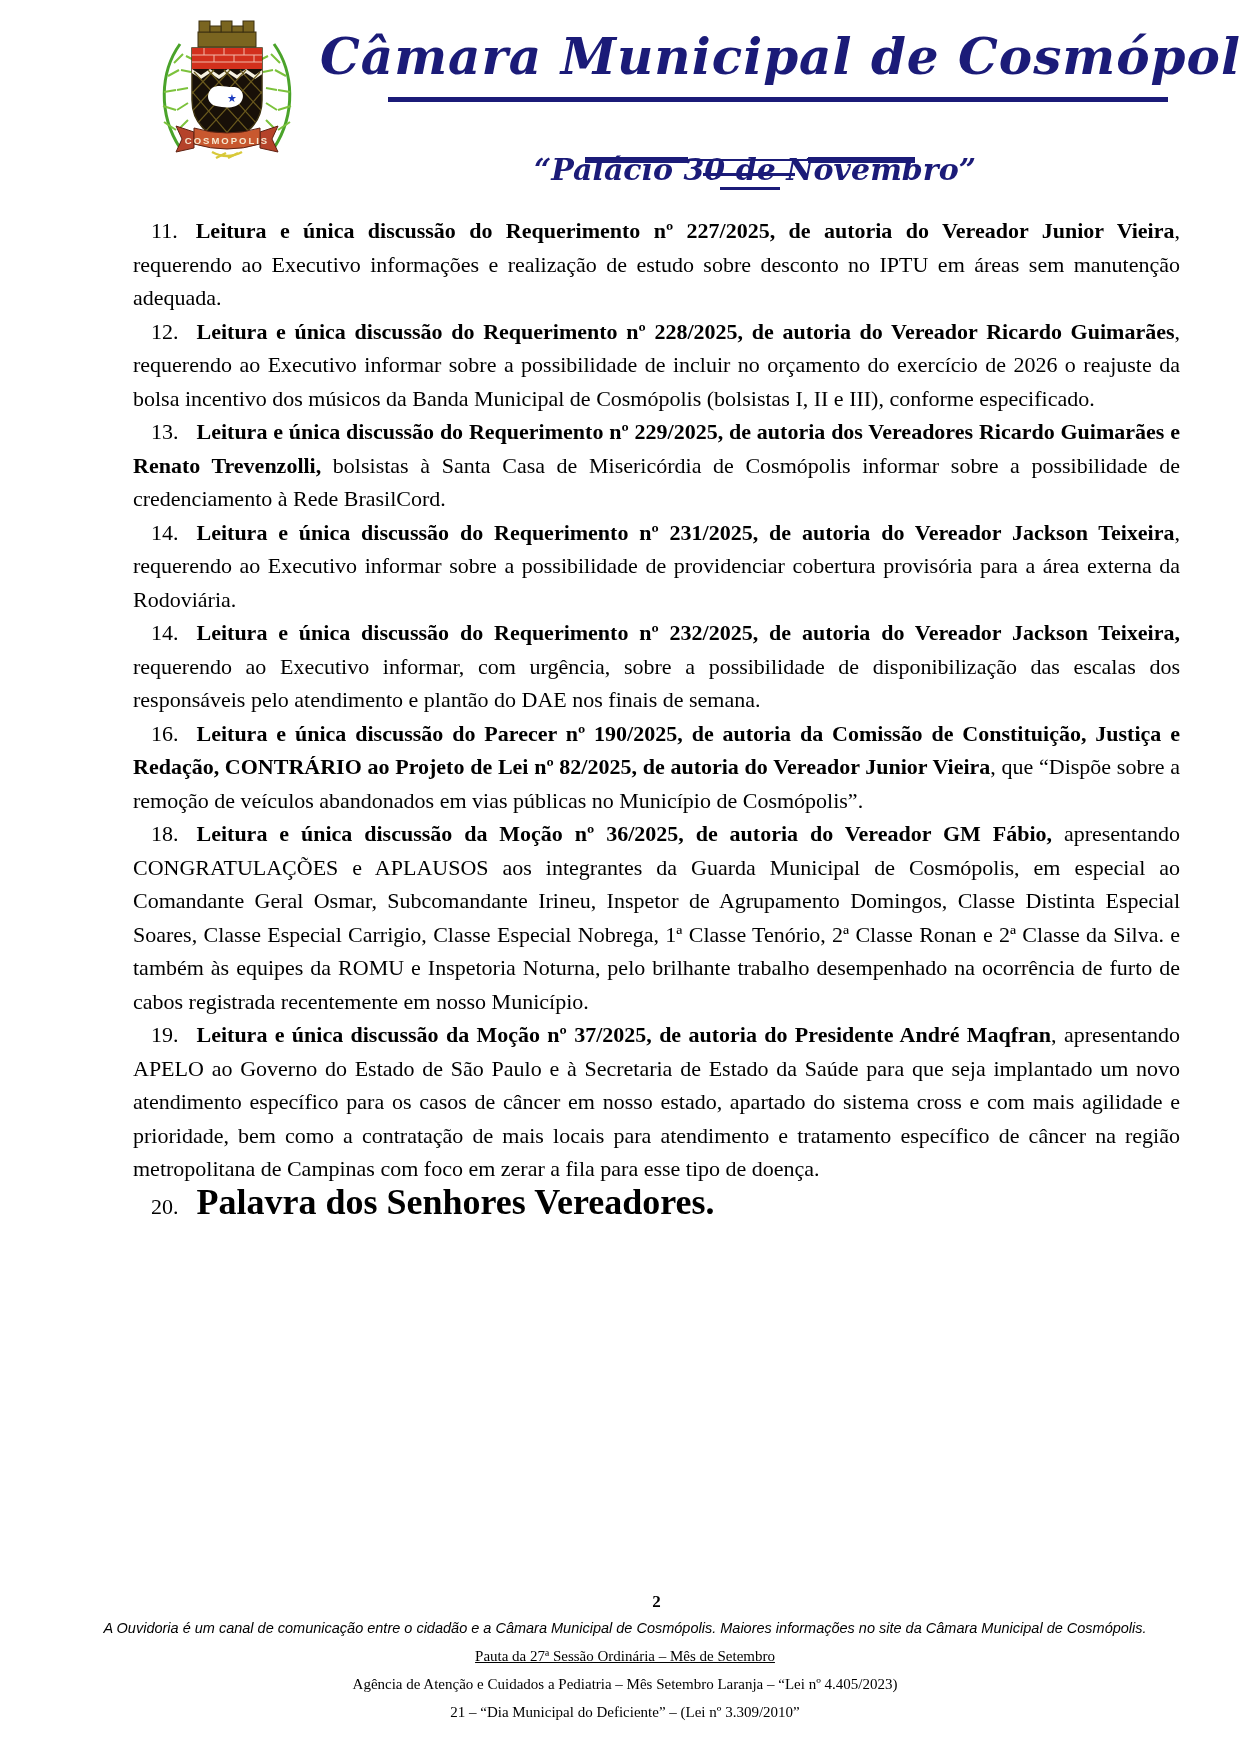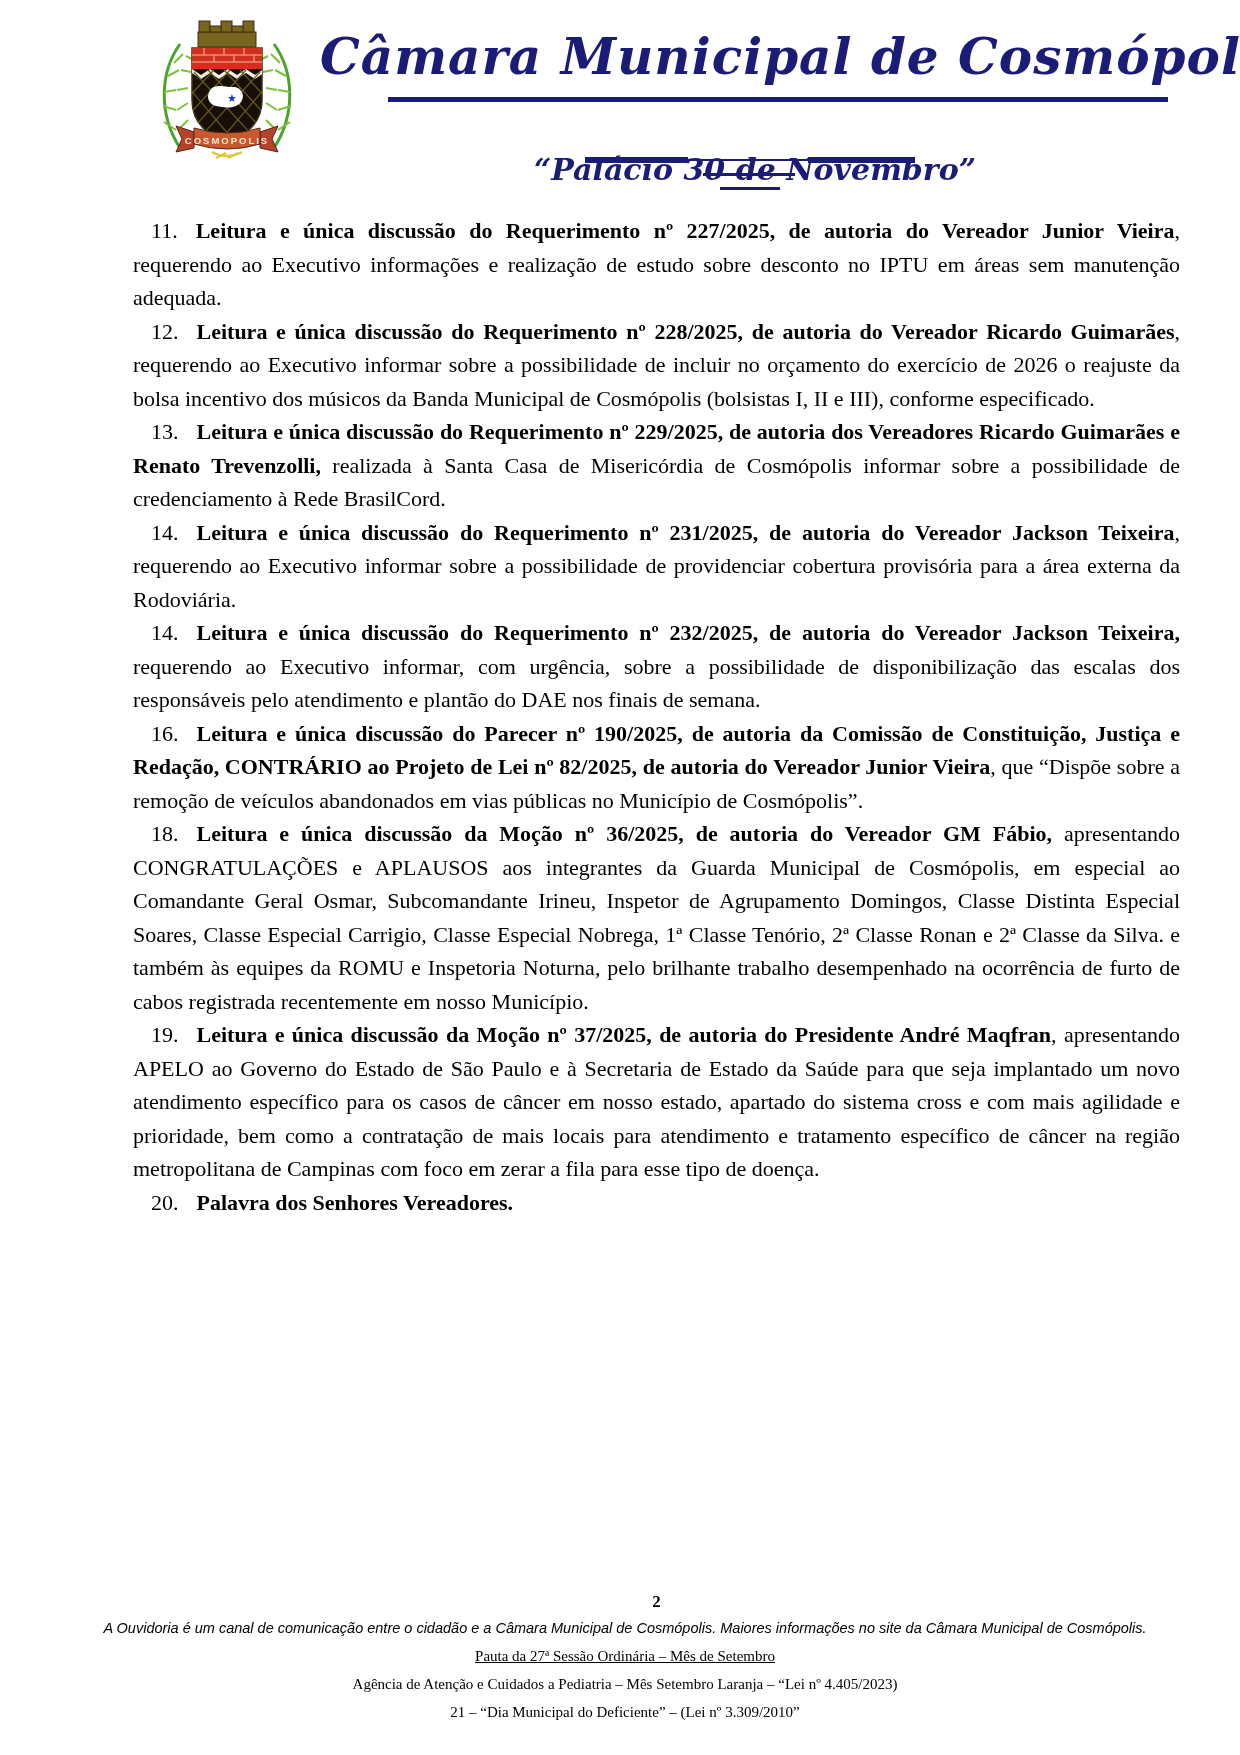--- a/index.html
+++ b/index.html
@@ -32,21 +32,21 @@
   .orn2{position:absolute;left:703px;top:173px;width:92px;height:3px;background:#1b1b78;}
   .orn3{position:absolute;left:720px;top:187px;width:60px;height:3px;background:#1b1b78;}
   
   .doc-body{
     position:absolute;left:133px;top:214px;width:1047px;
     font-size:22px;line-height:33.5px;text-align:justify;
   }
   .item{margin:0;text-indent:18px;}
   .item .tab{display:inline-block;width:18px;}
   .item b{font-weight:bold;}
-  .item-20 .big{font-size:22px;}
+  .item-20 .big{font-size:36px;}
   
   .pageno{
     position:absolute;left:133px;top:1592px;width:1047px;text-align:center;
     font-weight:bold;font-size:17px;
   }
   .footer{position:absolute;left:60px;top:1610px;width:1130px;text-align:center;}
   .f-line{margin:8px;line-height:20px;}
   .f-italic{font-family:"Liberation Sans", sans-serif;font-style:italic;font-size:14.5px;}
   .f-bold{font-weight:normal;font-size:15px;}
   .f-underline{text-decoration:underline;}
@@ -136,21 +136,21 @@
     <div class="seg l"></div>
       <div class="seg m"></div>
       <div class="seg r"></div>
   </div>
   <div class="orn2"></div>
   <div class="orn3"></div>
 
   <div class="doc-body">
     <p class="item"><span class="num">11.</span><span class="tab"></span><b>Leitura e única discussão do Requerimento nº 227/2025, de autoria do Vereador Junior Vieira</b><span>, requerendo ao Executivo informações e realização de estudo sobre desconto no IPTU em áreas sem manutenção adequada.</span></p>
     <p class="item"><span class="num">12.</span><span class="tab"></span><b>Leitura e única discussão do Requerimento nº 228/2025, de autoria do Vereador Ricardo Guimarães</b><span>, requerendo ao Executivo informar sobre a possibilidade de incluir no orçamento do exercício de 2026 o reajuste da bolsa incentivo dos músicos da Banda Municipal de Cosmópolis (bolsistas I, II e III), conforme especificado.</span></p>
-    <p class="item"><span class="num">13.</span><span class="tab"></span><b>Leitura e única discussão do Requerimento nº 229/2025, de autoria dos Vereadores Ricardo Guimarães e Renato Trevenzolli,</b><span> realizada à Santa Casa de Misericórdia de Cosmópolis informar sobre a possibilidade de credenciamento à Rede BrasilCord.</span></p>
+    <p class="item"><span class="num">13.</span><span class="tab"></span><b>Leitura e única discussão do Requerimento nº 229/2025, de autoria dos Vereadores Ricardo Guimarães e Renato Trevenzolli,</b><span> bolsistas à Santa Casa de Misericórdia de Cosmópolis informar sobre a possibilidade de credenciamento à Rede BrasilCord.</span></p>
     <p class="item"><span class="num">14.</span><span class="tab"></span><b>Leitura e única discussão do Requerimento nº 231/2025, de autoria do Vereador Jackson Teixeira</b><span>, requerendo ao Executivo informar sobre a possibilidade de providenciar cobertura provisória para a área externa da Rodoviária.</span></p>
     <p class="item"><span class="num">14.</span><span class="tab"></span><b>Leitura e única discussão do Requerimento nº 232/2025, de autoria do Vereador Jackson Teixeira,</b><span> requerendo ao Executivo informar, com urgência, sobre a possibilidade de disponibilização das escalas dos responsáveis pelo atendimento e plantão do DAE nos finais de semana.</span></p>
     <p class="item"><span class="num">16.</span><span class="tab"></span><b>Leitura e única discussão do Parecer nº 190/2025, de autoria da Comissão de Constituição, Justiça e Redação, CONTRÁRIO ao Projeto de Lei nº 82/2025, de autoria do Vereador Junior Vieira</b><span>, que “Dispõe sobre a remoção de veículos abandonados em vias públicas no Município de Cosmópolis”.</span></p>
     <p class="item"><span class="num">18.</span><span class="tab"></span><b>Leitura e única discussão da Moção nº 36/2025, de autoria do Vereador GM Fábio,</b><span> apresentando CONGRATULAÇÕES e APLAUSOS aos integrantes da Guarda Municipal de Cosmópolis, em especial ao Comandante Geral Osmar, Subcomandante Irineu, Inspetor de Agrupamento Domingos, Classe Distinta Especial Soares, Classe Especial Carrigio, Classe Especial Nobrega, 1ª Classe Tenório, 2ª Classe Ronan e 2ª Classe da Silva. e também às equipes da ROMU e Inspetoria Noturna, pelo brilhante trabalho desempenhado na ocorrência de furto de cabos registrada recentemente em nosso Município.</span></p>
     <p class="item"><span class="num">19.</span><span class="tab"></span><b>Leitura e única discussão da Moção nº 37/2025, de autoria do Presidente André Maqfran</b><span>, apresentando APELO ao Governo do Estado de São Paulo e à Secretaria de Estado da Saúde para que seja implantado um novo atendimento específico para os casos de câncer em nosso estado, apartado do sistema cross e com mais agilidade e prioridade, bem como a contratação de mais locais para atendimento e tratamento específico de câncer na região metropolitana de Campinas com foco em zerar a fila para esse tipo de doença.</span></p>
     <p class="item item-20"><span class="num">20.</span><span class="tab"></span><b class="big">Palavra dos Senhores Vereadores.</b><span></span></p>
   </div>
 
   <div class="pageno">2</div>
   <div class="footer">

